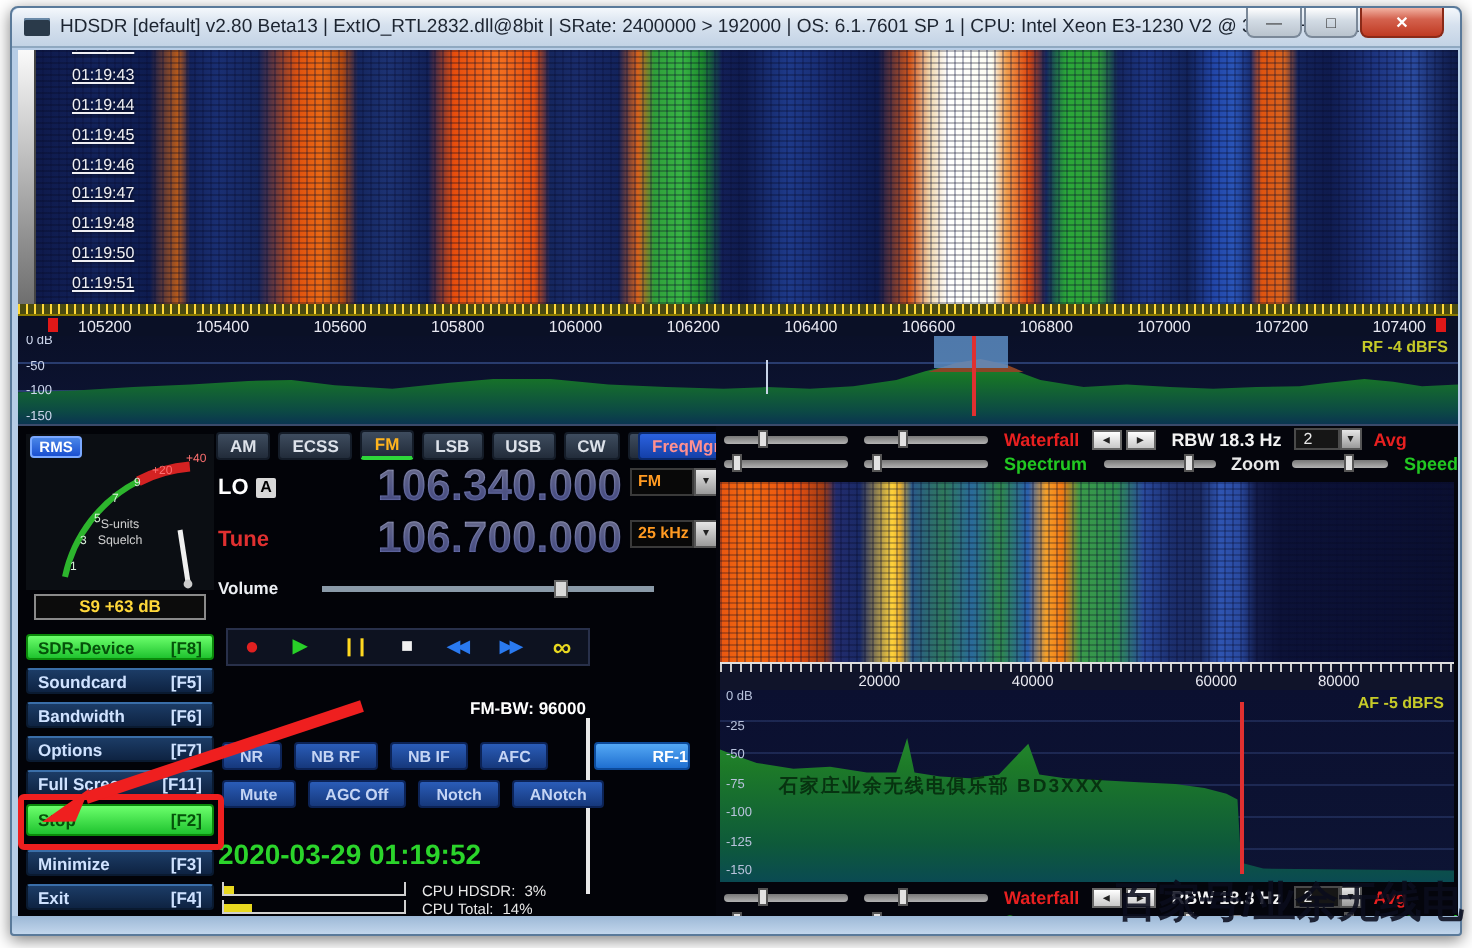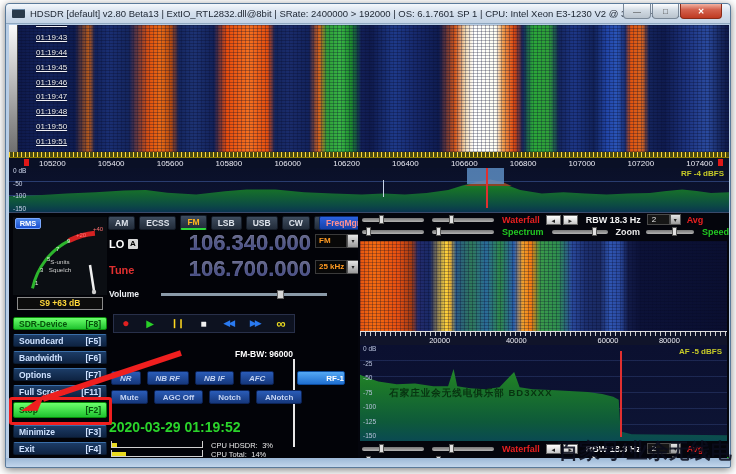--- a/index.html
+++ b/index.html
@@ -111,21 +111,21 @@
   .vol-slider i{position:absolute;left:70%;top:-3px;width:7px;height:9px;background:#d8d8d8;border:1px solid #666;}
   
   .transport{position:absolute;left:104px;top:101px;width:182px;height:19px;background:#0d1220;border:1px solid #28304a;
     display:flex;align-items:center;justify-content:space-around;}
   .tico{font-size:10px;line-height:17px;}
   .t-rec{color:#e02020;font-size:12px;} .t-play{color:#28d028;} .t-pause{color:#ffd820;font-size:9px;letter-spacing:-1px;}
   .t-stop{color:#f0f0f0;} .t-rw,.t-ff{color:#2a7af0;font-size:9px;letter-spacing:-2px;} .t-loop{color:#e8d820;font-size:13px;font-weight:bold;}
   
   .fmbw{position:absolute;left:218px;top:136px;width:74px;text-align:center;font-size:8.5px;font-weight:bold;color:#fff;}
   .dsp-row{position:absolute;left:102px;display:flex;gap:6px;}
-  .dsp1{top:158px;font-style:italic;} .dsp2{top:177px;}
+  .dsp1{top:158px;} .dsp2{top:177px;}
   .dbtn{padding:0 8px;height:14px;line-height:13px;font-size:8px;font-weight:bold;color:#c4d4f4;border-radius:2px;
     background:linear-gradient(#2a5cb8,#16387c);border:1px solid #0c2356;}
   .rf1-btn{position:absolute;left:288px;top:158px;width:48px;height:14px;line-height:13px;text-align:right;
     font-size:8px;font-weight:bold;color:#fff;background:linear-gradient(#54a8f4,#1f6fd0);border:1px solid #0c4a9a;border-radius:2px;}
   .vslider{position:absolute;left:281px;top:146px;width:8px;height:88px;}
   .vslider b{position:absolute;left:3px;top:0;width:2px;height:88px;background:#e8e8e8;}
   .vslider i{position:absolute;left:0;top:36px;width:8px;height:5px;background:#d0d0d0;border:1px solid #555;}
   
   .clock{position:absolute;left:100px;top:206px;font-size:14px;font-weight:bold;color:#2bd42b;}
   .cpu-row{position:absolute;left:102px;height:8px;}

